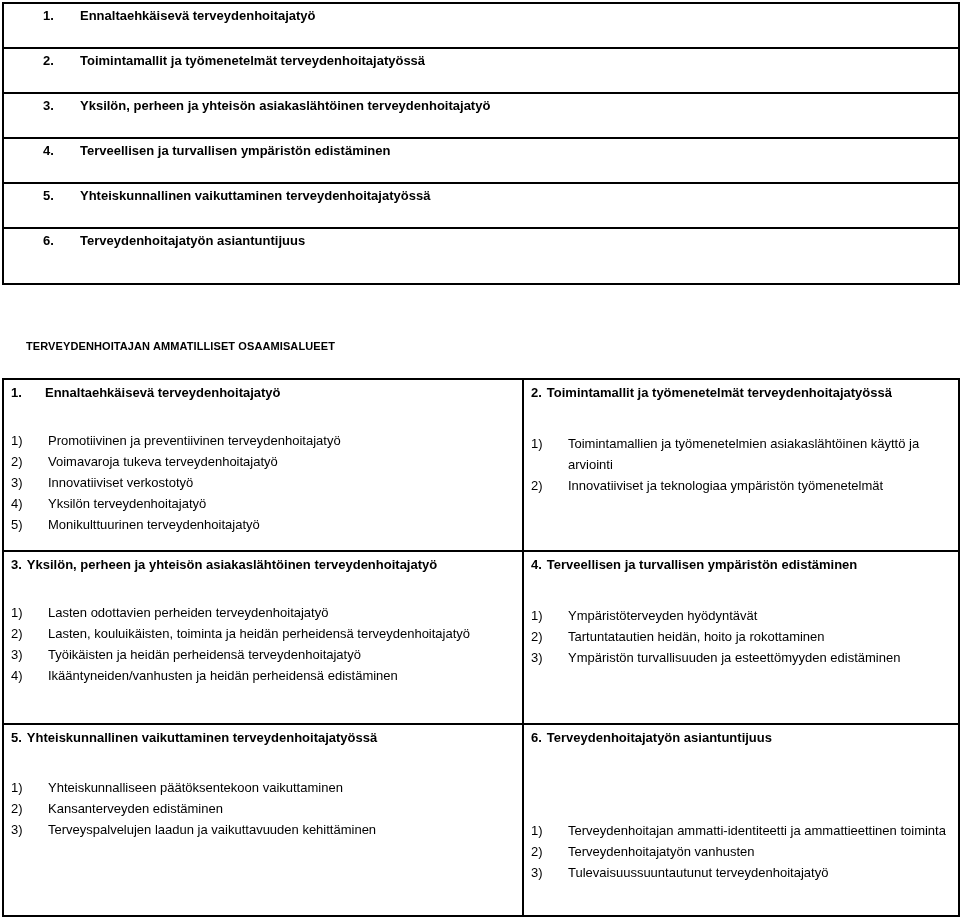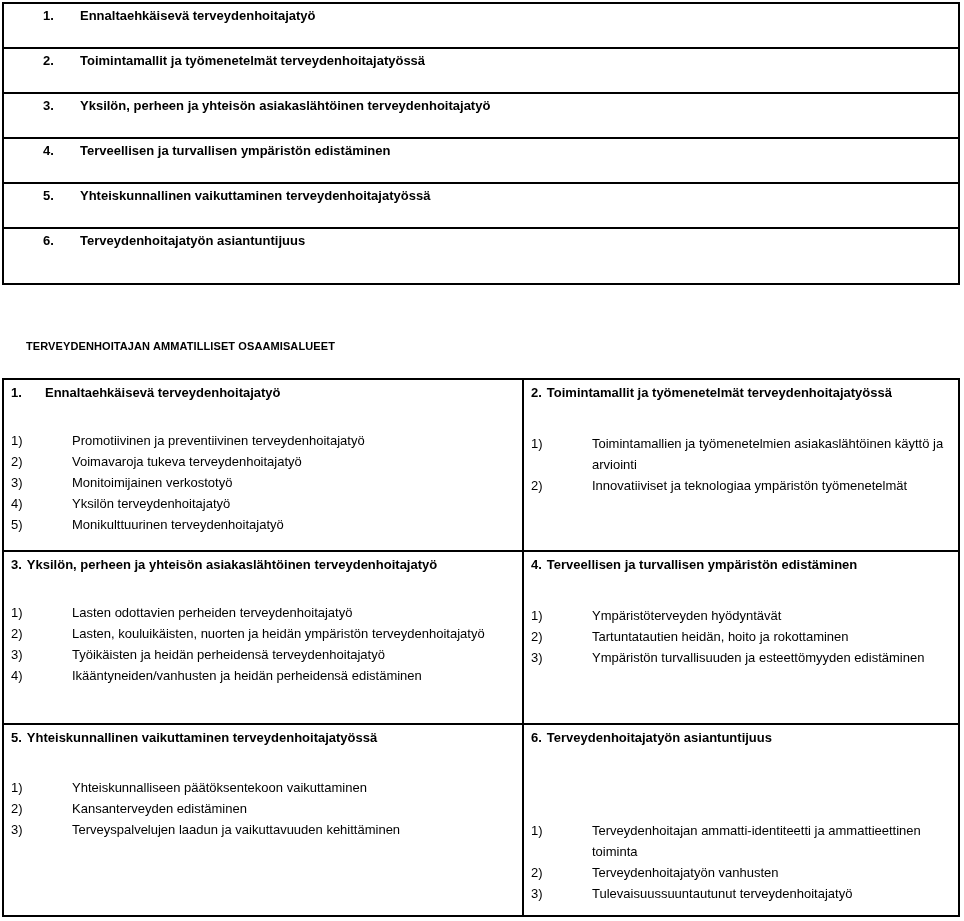--- a/index.html
+++ b/index.html
@@ -86,21 +86,21 @@
   .cell:nth-child(4) .cell-list { margin-top: 32px; }
   .cell:nth-child(5) .cell-list { margin-top: 31px; }
   .cell:nth-child(6) .cell-list { margin-top: 74px; }
 
   .item {
     display: flex;
     align-items: flex-start;
     line-height: 21px;
   }
   .item .inum { width: 37px; flex: none; }
-  .item .itext { flex: 1; margin-left: 24px; }
+  .item .itext { flex: 1; }
 </style>
 </head>
 <body>
 
 <div class="page">
 
   <div class="top-table">
     <div class="top-row">
       <span class="num">1.</span>
       <span class="ttl">Ennaltaehkäisevä terveydenhoitajatyö</span>
@@ -140,21 +140,21 @@
         <div class="item">
           <span class="inum">1)</span>
           <span class="itext">Promotiivinen ja preventiivinen terveydenhoitajatyö</span>
         </div>
         <div class="item">
           <span class="inum">2)</span>
           <span class="itext">Voimavaroja tukeva terveydenhoitajatyö</span>
         </div>
         <div class="item">
           <span class="inum">3)</span>
-          <span class="itext">Monitoimijainen verkostotyö</span>
+          <span class="itext">Innovatiiviset verkostotyö</span>
         </div>
         <div class="item">
           <span class="inum">4)</span>
           <span class="itext">Yksilön terveydenhoitajatyö</span>
         </div>
         <div class="item">
           <span class="inum">5)</span>
           <span class="itext">Monikulttuurinen terveydenhoitajatyö</span>
         </div>
       </div>
@@ -182,21 +182,21 @@
         <span class="hnum">3.</span>
         <span class="htitle">Yksilön, perheen ja yhteisön asiakaslähtöinen terveydenhoitajatyö</span>
       </div>
       <div class="cell-list">
         <div class="item">
           <span class="inum">1)</span>
           <span class="itext">Lasten odottavien perheiden terveydenhoitajatyö</span>
         </div>
         <div class="item">
           <span class="inum">2)</span>
-          <span class="itext">Lasten, kouluikäisten, nuorten ja heidän ympäristön terveydenhoitajatyö</span>
+          <span class="itext">Lasten, kouluikäisten, toiminta ja heidän perheidensä terveydenhoitajatyö</span>
         </div>
         <div class="item">
           <span class="inum">3)</span>
           <span class="itext">Työikäisten ja heidän perheidensä terveydenhoitajatyö</span>
         </div>
         <div class="item">
           <span class="inum">4)</span>
           <span class="itext">Ikääntyneiden/vanhusten ja heidän perheidensä edistäminen</span>
         </div>
       </div>

